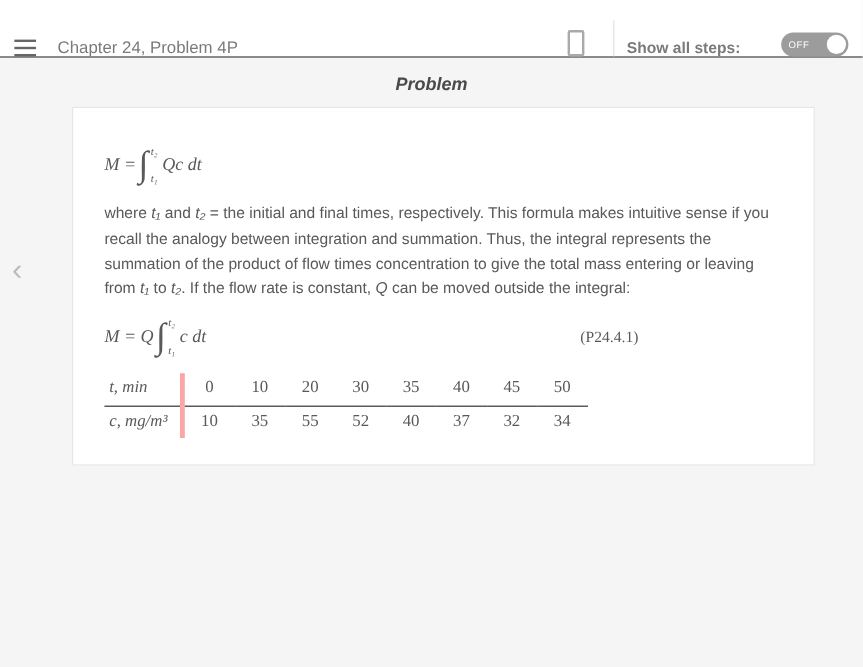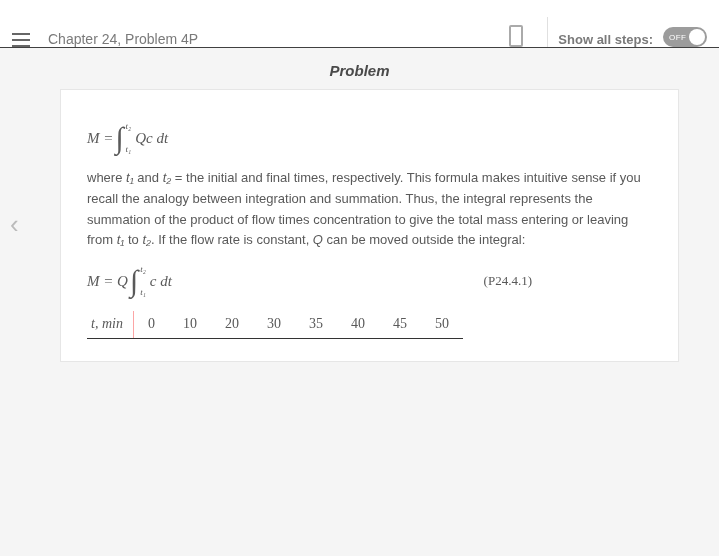--- a/index.html
+++ b/index.html
@@ -43,22 +43,22 @@
   .bm-ribbon::after {
     content: ""; position: absolute; bottom: -6px; left: -2px;
     border-left: 8px solid transparent; border-right: 8px solid transparent;
     border-bottom: 6px solid #fff;
     width: 0; height: 0;
     filter: drop-shadow(0 -2px 0 #aaa);
   }
   .divider { width: 1px; height: 30px; background: #e0e0e0; margin: 0 10px; }
   .steps-label { color: #7a7a7a; font-size: 13px; margin-right: 10px; font-weight: bold; }
   .toggle {
-    width: 44px; height: 20px; background: #9c9c9c; border-radius: 10px;
-    position: relative; cursor: pointer; display: flex; align-items: center;
+    width: 56px; height: 20px; background: #9c9c9c; border-radius: 10px;
+    position: relative; cursor: pointer; display: flex; align-items: center; margin-left: 24px;
   }
   .toggle-knob {
     width: 16px; height: 16px; background: #fff; border-radius: 50%;
     position: absolute; right: 2px;
   }
   .toggle-text {
     color: #fff; font-size: 8px; position: absolute; left: 6px; letter-spacing: 0.5px;
   }
   .section-heading {
     text-align: center; font-size: 15px; font-weight: bold; color: #4a4a4a;
@@ -77,21 +77,21 @@
   .para { margin: 0 0 14px; }
   .eq-row { display: flex; align-items: center; margin: 10px 0 14px; }
   .eq { font-family: "Times New Roman", serif; font-style: italic; font-size: 15px; display: flex; align-items: center; }
   .int-sym { font-size: 30px; font-style: normal; margin: 0 2px; line-height: 0.8; }
   .int-lim { display: inline-flex; flex-direction: column; font-size: 9px; line-height: 1; margin-right: 4px; }
   .int-lim span:first-child { margin-bottom: 14px; }
   .eq-label { margin-left: auto; padding-right: 120px; font-family: "Times New Roman", serif; }
   .nrm { font-style: normal; }
   .dtable { border-collapse: collapse; margin-top: 6px; font-family: "Times New Roman", serif; font-size: 14px; }
   .dtable td { padding: 2px 14px; text-align: center; }
-  .dtable .hdr { font-style: italic; text-align: left; padding-left: 4px; padding-right: 10px; border-right: 1px solid #fca5a5; }
+  .dtable .hdr { font-style: italic; text-align: left; padding-left: 4px; padding-right: 10px; border-right: 4px solid #fca5a5; }
   .dtable tr:first-child td { border-bottom: 1px solid #333; }
 </style>
 </head>
 <body>
 
 <div class="header">
   <div class="menu-icon">
     <div></div>
       <div></div>
       <div></div>
@@ -151,17 +151,28 @@
         <td class="hdr"><span>t, min</span></td>
         <td>0</td>
         <td>10</td>
         <td>20</td>
         <td>30</td>
         <td>35</td>
         <td>40</td>
         <td>45</td>
         <td>50</td>
       </tr>
+      <tr>
+        <td class="hdr"><span>c, mg/m³</span></td>
+        <td>10</td>
+        <td>35</td>
+        <td>55</td>
+        <td>52</td>
+        <td>40</td>
+        <td>37</td>
+        <td>32</td>
+        <td>34</td>
+      </tr>
     </tbody>
       </table>
 
   </div>
 </div>
 
 </body></html>

